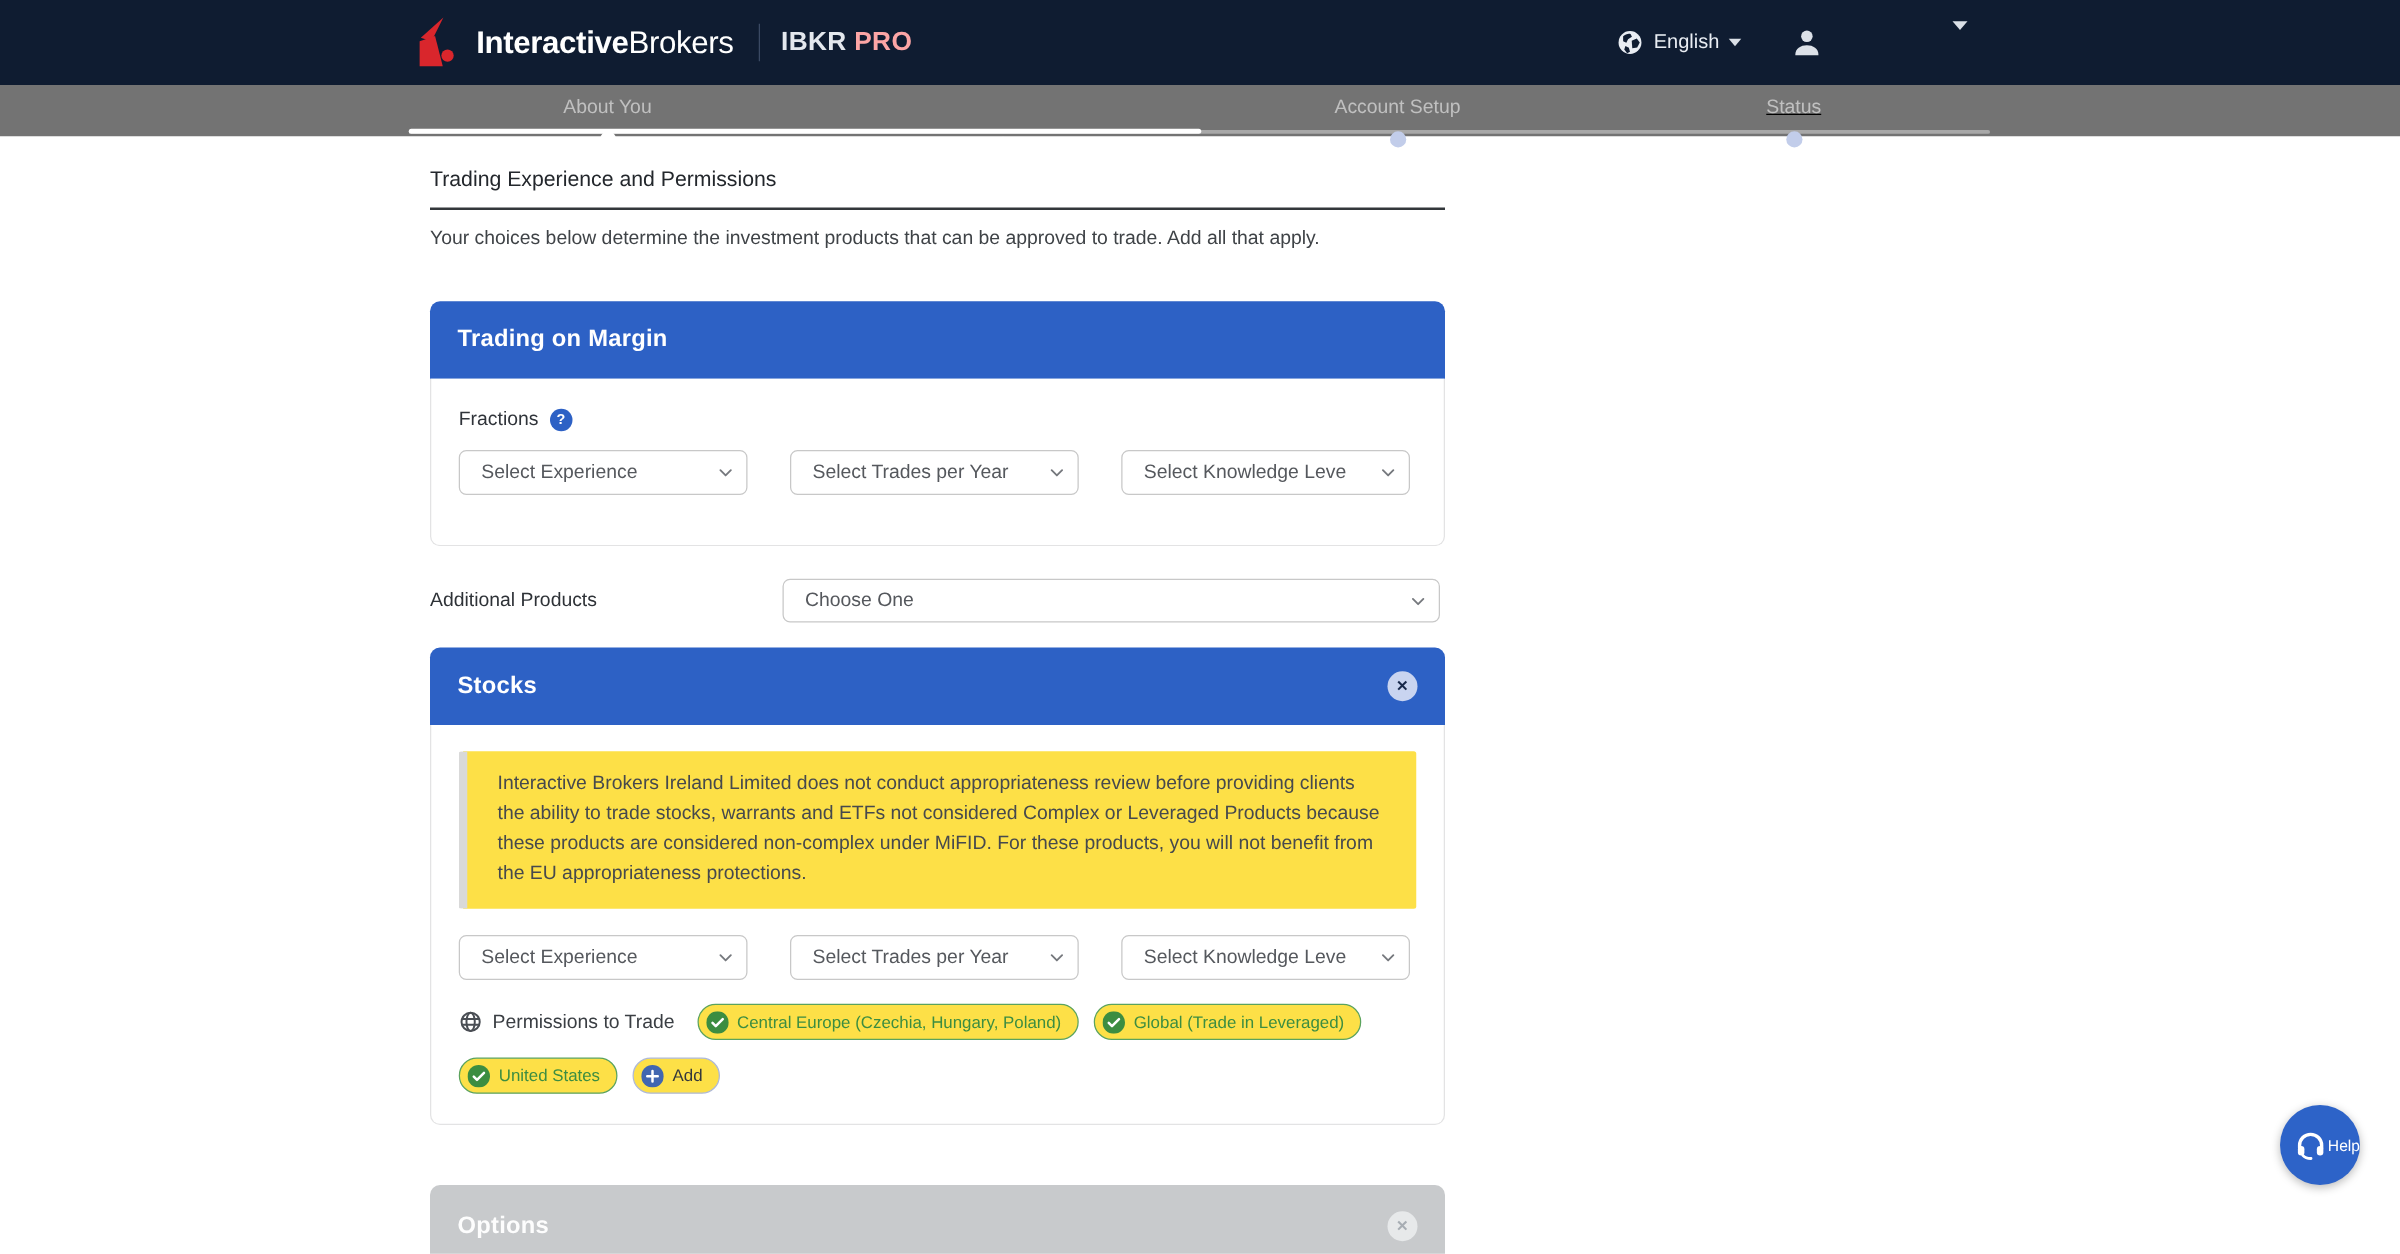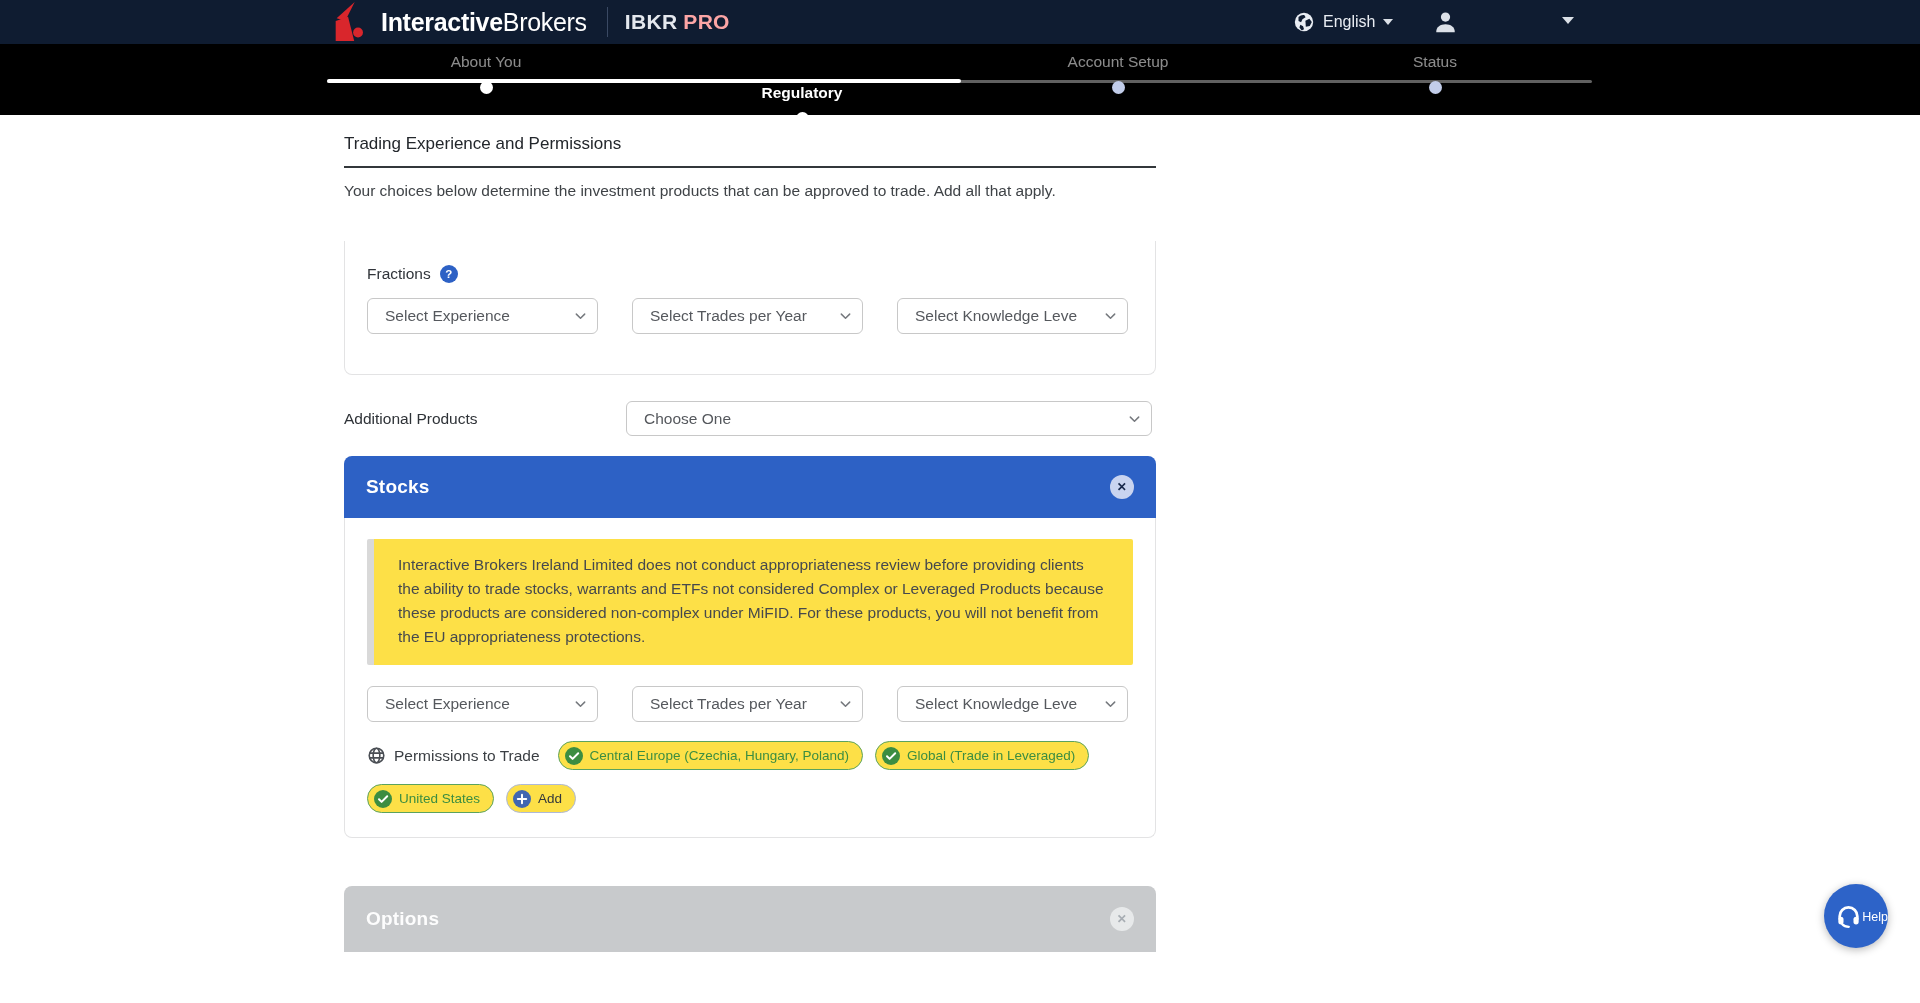--- a/index.html
+++ b/index.html
@@ -6,21 +6,21 @@
   html,body { width:1920px; height:1003px; }
   body {
     font-family: "Liberation Sans", sans-serif;
     background:#ffffff;
     position:relative;
     overflow:hidden;
   }
 
   
   .navbar {
-    position:relative; height:44px; background:#0f1c31;
+    position:relative; height:68px; background:#0f1c31;
     display:flex; align-items:center; padding-left:330px;
   }
   .brand { display:flex; align-items:center; cursor:pointer; }
   .brand-word { margin-left:13px; font-size:25px; color:#ffffff; letter-spacing:-0.3px; white-space:nowrap; }
   .brand-word .b1 { font-weight:700; }
   .brand-word .b2 { font-weight:400; }
   .nav-divider { width:1px; height:30px; background:#3a4963; margin-left:20px; }
   .product { margin-left:17px; font-size:21px; font-weight:700; letter-spacing:0.3px; white-space:nowrap; }
   .product .pname { color:#e4e8ee; }
   .product .ptier { color:#fca5a5; margin-left:6px; }
@@ -31,21 +31,21 @@
   .lang-label { color:#e9edf3; font-size:16px; }
   .caret-down {
     width:0; height:0;
     border-left:6px solid transparent; border-right:6px solid transparent;
     border-top:7px solid #dbe0e7;
   }
   .user-btn { position:absolute; left:1432px; top:50%; transform:translateY(-50%); cursor:pointer; }
   .nav-caret { position:absolute; left:1562px; top:24px; cursor:pointer; }
 
   
-  .progress { position:relative; height:71px; background:#000000; }
+  .progress { position:relative; height:41px; background:#737373; }
   .p-track { position:absolute; left:327px; top:36px; width:1265px; height:3px; background:rgba(255,255,255,0.38); border-radius:2px; }
   .p-fill { position:absolute; left:327px; top:35px; width:634px; height:4px; background:#ffffff; border-radius:2px; }
   .p-step { position:absolute; top:0; width:240px; transform:translateX(-50%); text-align:center; cursor:pointer; }
   .p-label { margin-top:9px; font-size:15.5px; color:rgba(255,255,255,0.55); }
   .p-step.active .p-label { color:#ffffff; font-weight:700; }
   .p-dot { width:13px; height:13px; border-radius:50%; margin:10px auto 0; background:#c2cdea; }
   .p-step.completed .p-dot, .p-step.active .p-dot { background:#ffffff; }
   .s1 { left:486px; } .s2 { left:802px;margin-top:31px; } .s3 { left:1118px; } .s4 { left:1435px;text-decoration:underline; }
 
   
@@ -191,20 +191,23 @@
   </div>
 </nav>
 
 <main class="main">
 
   <h1 class="page-title">Trading Experience and Permissions</h1>
   <div class="title-rule"></div>
   <p class="intro">Your choices below determine the investment products that can be approved to trade. Add all that apply.</p>
 
   <section class="panel-margin">
+    <div class="panel-header">
+      <span>Trading on Margin</span>
+    </div>
     <div class="panel-body">
       <div class="exp-row">
         <span class="exp-label">Fractions</span>
         <span class="help-dot">?</span>
       </div>
       <div class="selects-row">
         <div class="selectbox">
           <span>Select Experience</span>
           <svg width="13" height="13" viewBox="0 0 14 14" fill="none" stroke="#76797e" stroke-width="1.6" stroke-linecap="round" stroke-linejoin="round">
               <polyline points="2.5,5 7,9.5 11.5,5"></polyline>

